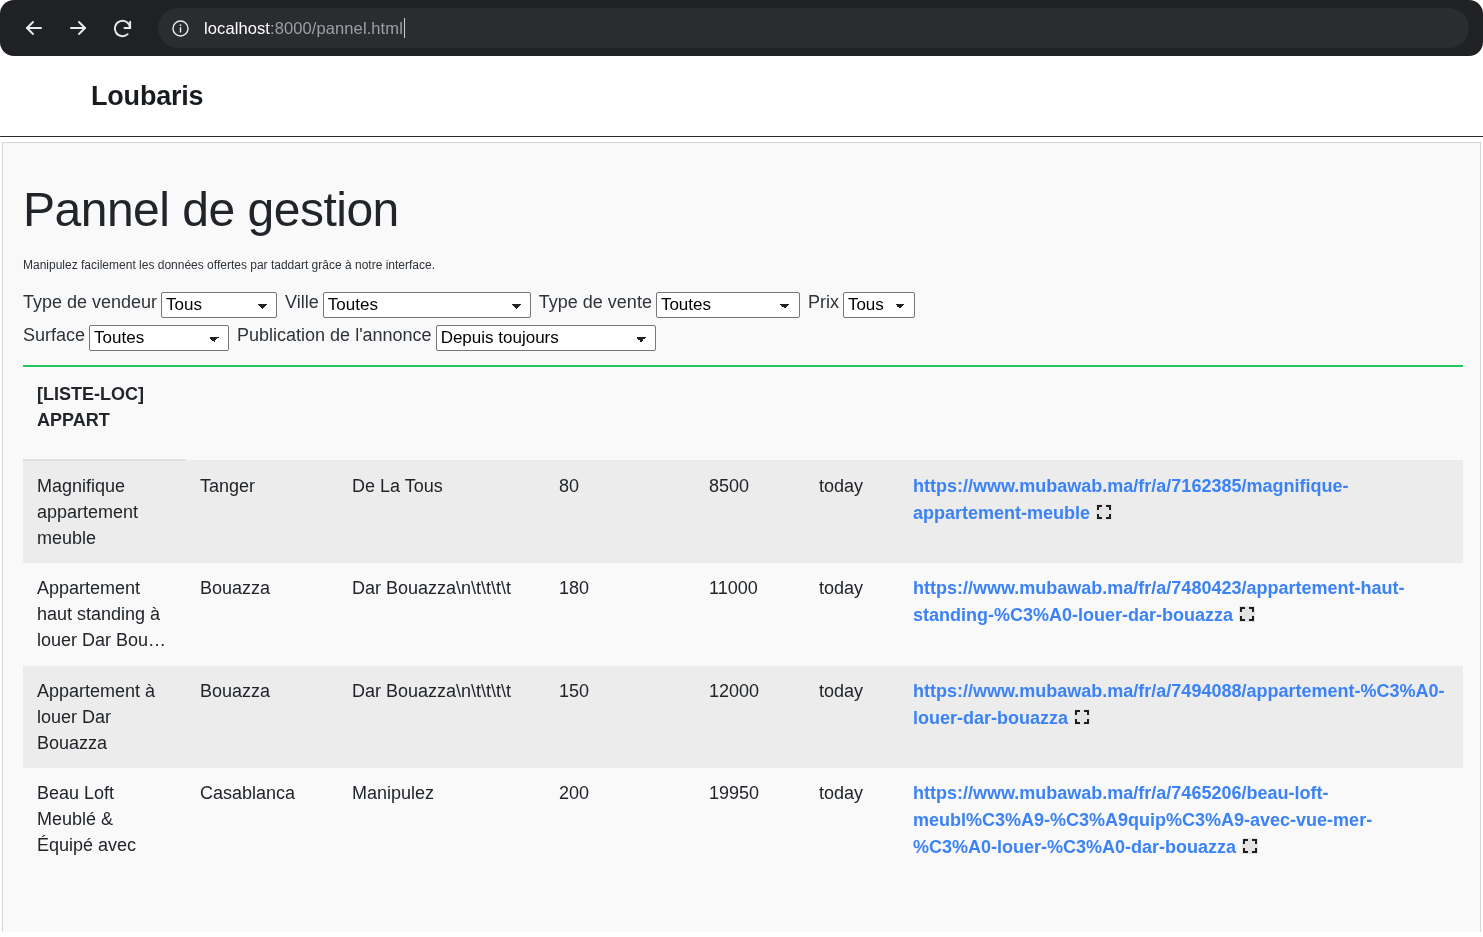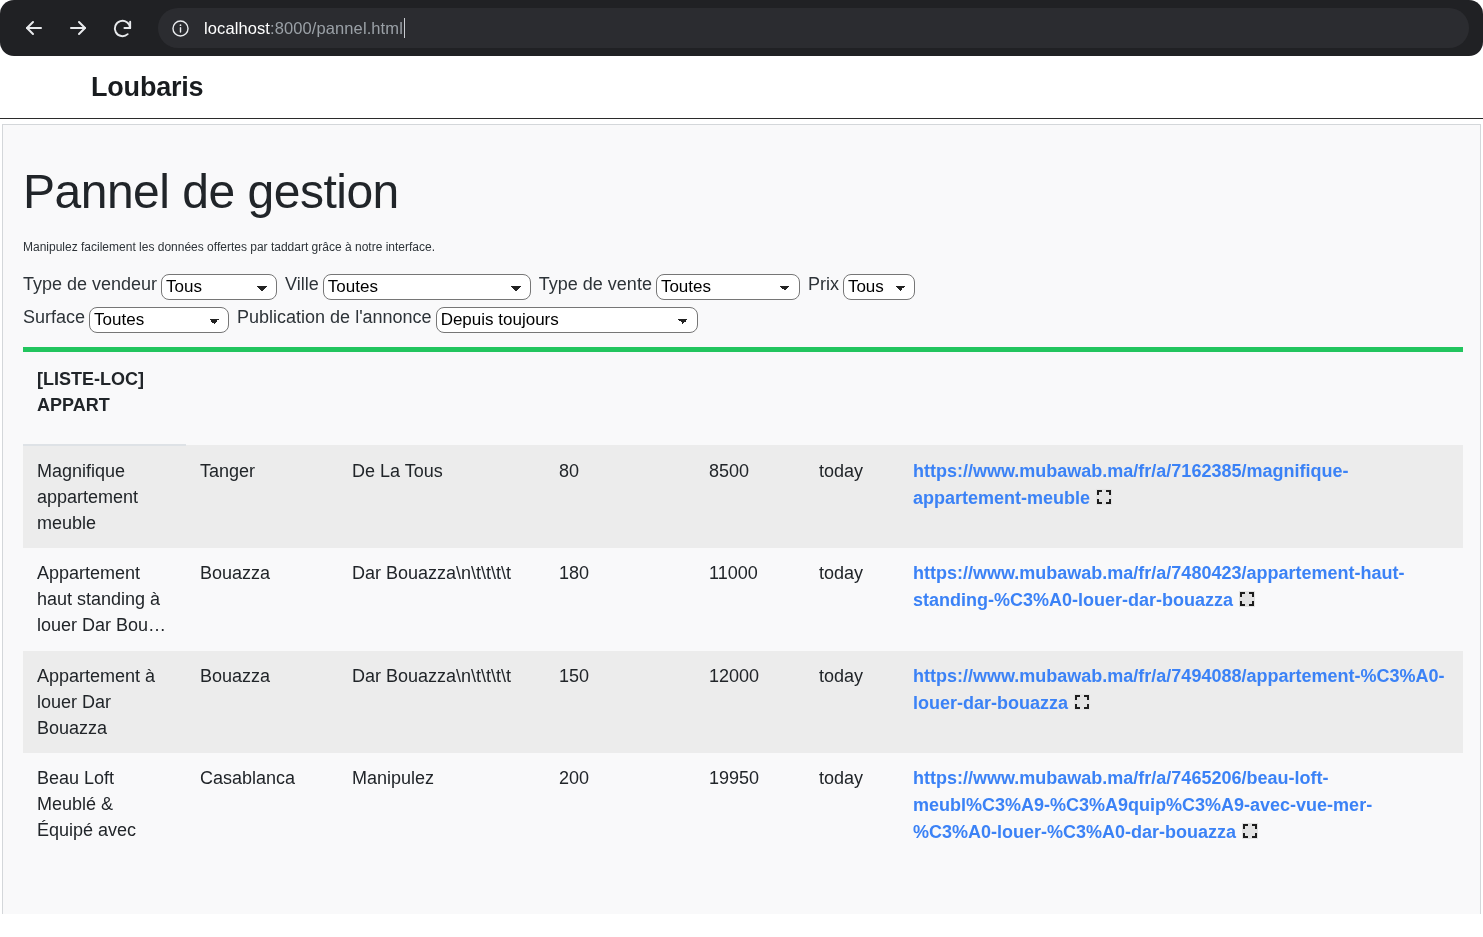--- a/index.html
+++ b/index.html
@@ -61,21 +61,21 @@
     width: 1px;
     height: 20px;
     background: #c9ccd1;
     margin-left: 1px;
     display: inline-block;
     vertical-align: -4px;
   }
 
   
   .site-header {
-    height: 63px;
+    height: 81px;
     background: #ffffff;
     border-bottom: 1px solid #2b2b2b;
     display: flex;
     align-items: center;
     padding-left: 91px;
   }
   .brand {
     font-size: 27px;
     font-weight: bold;
     color: #191c1f;
@@ -123,46 +123,46 @@
     color: #2d3338;
     white-space: nowrap;
     margin-right: 4px;
   }
   select.filter-select {
     font-family: "Liberation Sans", sans-serif;
     font-size: 17px;
     color: #000;
     background: #ffffff;
     border: 1px solid #767676;
-    border-radius: 8px;
+    border-radius: 2px;
     height: 26px;
     padding: 1px 2px 2px 4px;
     margin-right: 8px;
     -webkit-appearance: none;
     appearance: none;
     background-image:
       linear-gradient(45deg, transparent 50%, #222 50%),
       linear-gradient(135deg, #222 50%, transparent 50%);
     background-position:
       calc(100% - 14px) 11px,
       calc(100% - 9px) 11px;
     background-size: 5px 5px, 5px 5px;
     background-repeat: no-repeat;
   }
   select.w-vendeur { width: 116px; }
   select.w-ville   { width: 208px; }
   select.w-vente   { width: 144px; }
   select.w-prix    { width: 72px;  margin-right: 0; }
   select.w-surface { width: 140px; }
-  select.w-pub     { width: 262px; margin-right: 0; }
+  select.w-pub     { width: 220px; margin-right: 0; }
 
   
   .table-wrap {
     margin-top: 14px;
-    border-top: 5px solid #22c55e;
+    border-top: 2px solid #22c55e;
     width: 1440px;
   }
   table.data {
     border-collapse: collapse;
     width: 1440px;
     table-layout: fixed;
   }
   table.data th,
   table.data td {
     text-align: left;

